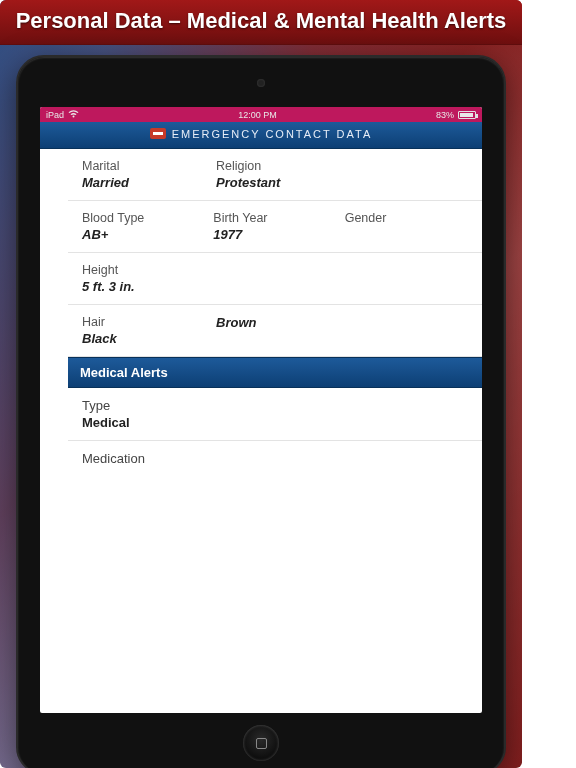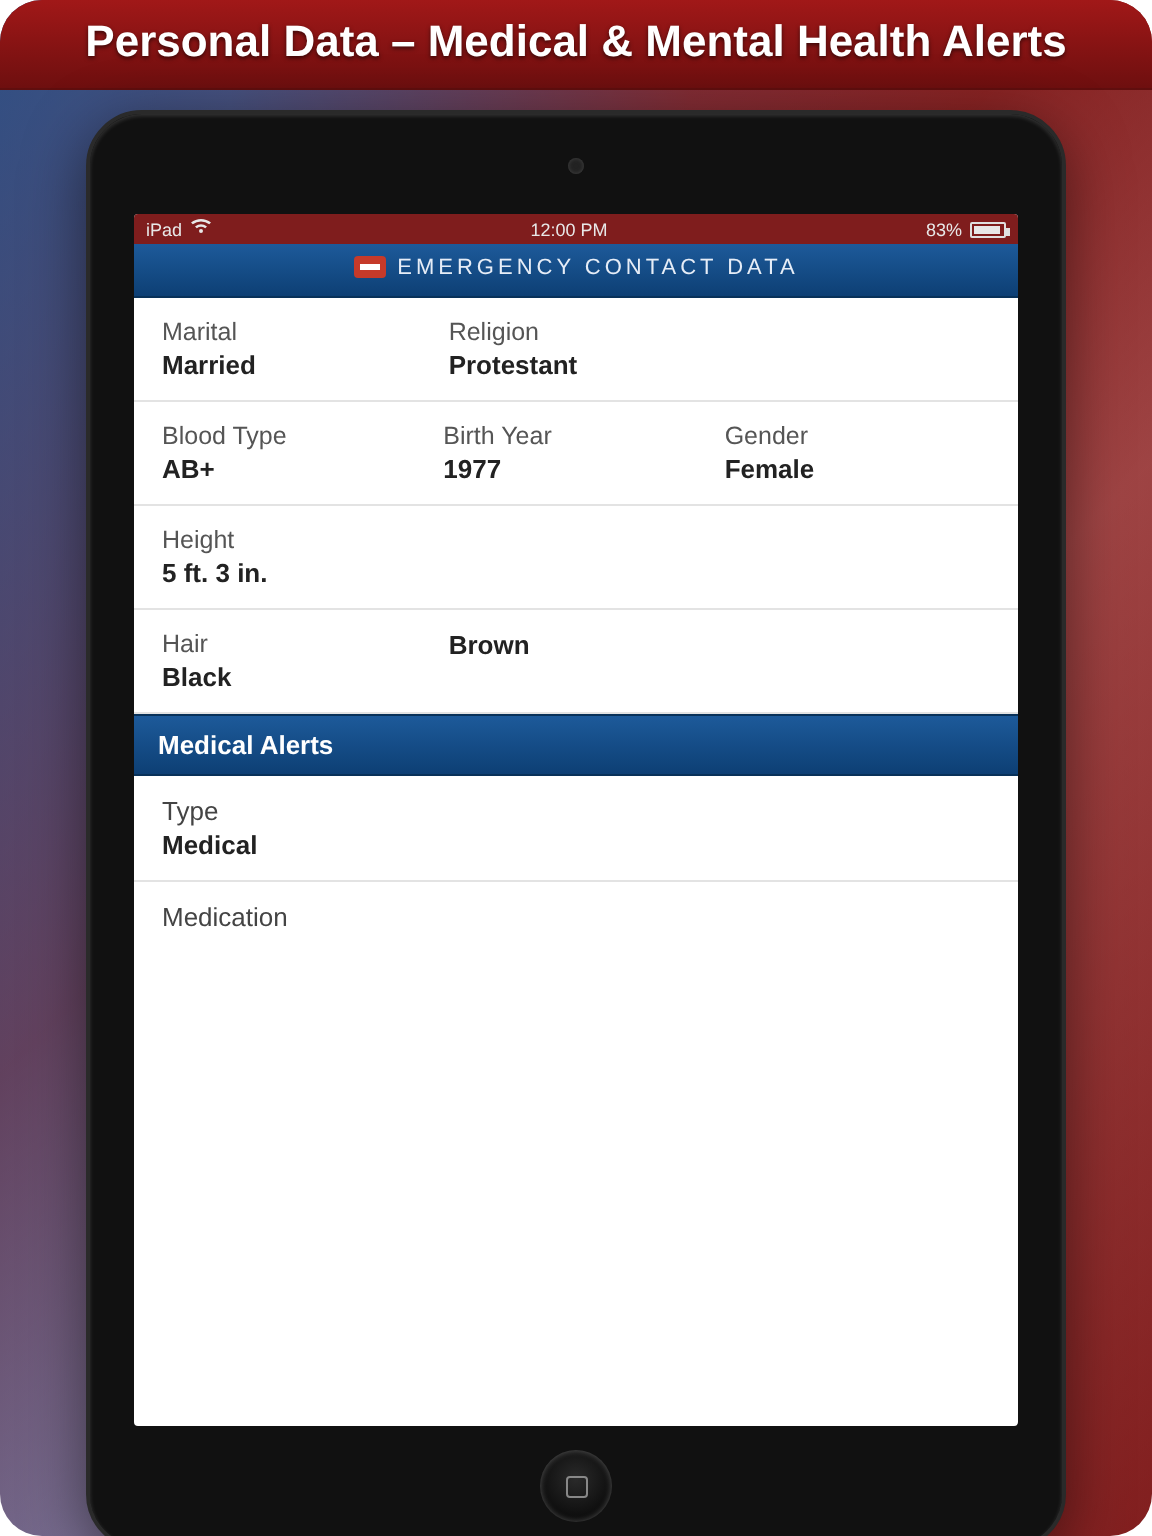--- a/index.html
+++ b/index.html
@@ -1,19 +1,19 @@
 <!DOCTYPE html>
 <html><head>
 <meta charset="utf-8">
 <style>
   * { box-sizing: border-box; margin: 0; padding: 0; }
   html, body { width: 576px; height: 768px; overflow: hidden; font-family: -apple-system, Helvetica, Arial, sans-serif; }
   .page {
-    width: 576px; height: 768px;
-    border-radius: 21px;
+    width: 522px; height: 768px;
+    border-radius: 6px;
     overflow: hidden;
     position: relative;
     background:
       linear-gradient(135deg, rgba(30,60,110,.6) 0%, rgba(120,20,20,.5) 40%, rgba(180,100,100,.4) 60%, rgba(120,20,20,.6) 100%),
       linear-gradient(90deg, #4a6ea8 0%, #5b7bb6 20%, #ad3a3a 60%, #8f2e2e 100%);
   }
   .title-bar {
     background: linear-gradient(#a11818, #6e0f0f);
     color: #fff;
     font-size: 22px;
@@ -36,21 +36,21 @@
     border: 2px solid #2a2a2a;
   }
   .screen {
     width: 100%; height: 100%;
     background: #fff;
     border-radius: 2px;
     overflow: hidden;
     display: flex; flex-direction: column;
   }
   .status-bar {
-    background: #7f1d1d; color: #e8e8e8;
+    background: #be185d; color: #e8e8e8;
     font-size: 9px;
     display: flex; justify-content: space-between; align-items: center;
     padding: 2px 6px;
     font-family: Helvetica, Arial, sans-serif;
   }
   .status-left, .status-right { display: flex; gap: 4px; align-items: center; }
   .app-header {
     background: linear-gradient(#1d5a9a, #0d3f74);
     color: #e6edf7;
     display: flex; align-items: flex-start; justify-content: center;
@@ -62,32 +62,32 @@
   }
   .app-header .logo {
     width: 16px; height: 11px; background: #c63a2a; border-radius: 2px;
     position: relative;
   }
   .app-header .logo::before {
     content:""; position:absolute; left:3px; right:3px; top:4px; height:3px; background:#fff;
   }
   .content {
     flex: 1; overflow: hidden;
-    font-size: 13px; color: #444;
+    font-size: 13px; color: #444; margin-left: 28px;
   }
   .row {
     display: grid;
     grid-template-columns: 1fr 1fr 1fr;
     padding: 10px 14px 10px;
     border-bottom: 1px solid #e3e3e3;
     column-gap: 8px;
   }
   .row.cols2 { grid-template-columns: 1fr 2fr; }
   .field .label { color: #555; font-size: 12.5px; margin-bottom: 2px; }
-  .field .value { color: #222; font-weight: 700; font-size: 13px; }
+  .field .value { color: #222; font-weight: 700; font-size: 13px; font-style: italic; }
   .section-header {
     background: linear-gradient(#1d5a9a, #0d3f74);
     color: #fff; font-weight: 700;
     padding: 7px 12px;
     font-size: 13px;
     border-top: 1px solid #083159;
     border-bottom: 1px solid #083159;
   }
   .alert-block {
     padding: 10px 14px 6px;
@@ -179,21 +179,20 @@
           <div class="field">
             <div class="label">Blood Type</div>
             <div class="value">AB+</div>
           </div>
           <div class="field">
             <div class="label">Birth Year</div>
             <div class="value">1977</div>
           </div>
           <div class="field">
             <div class="label">Gender</div>
-            <div class="value">Female</div>
           </div>
         </div>
 
         <div class="row cols2">
           <div class="field">
             <div class="label">Height</div>
             <div class="value">5 ft. 3 in.</div>
           </div>
         </div>
 

